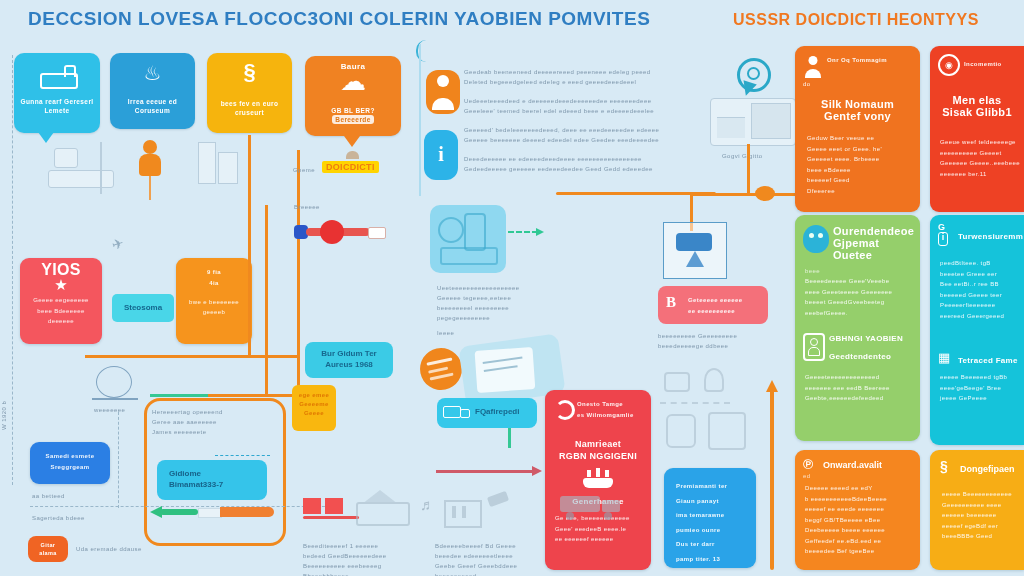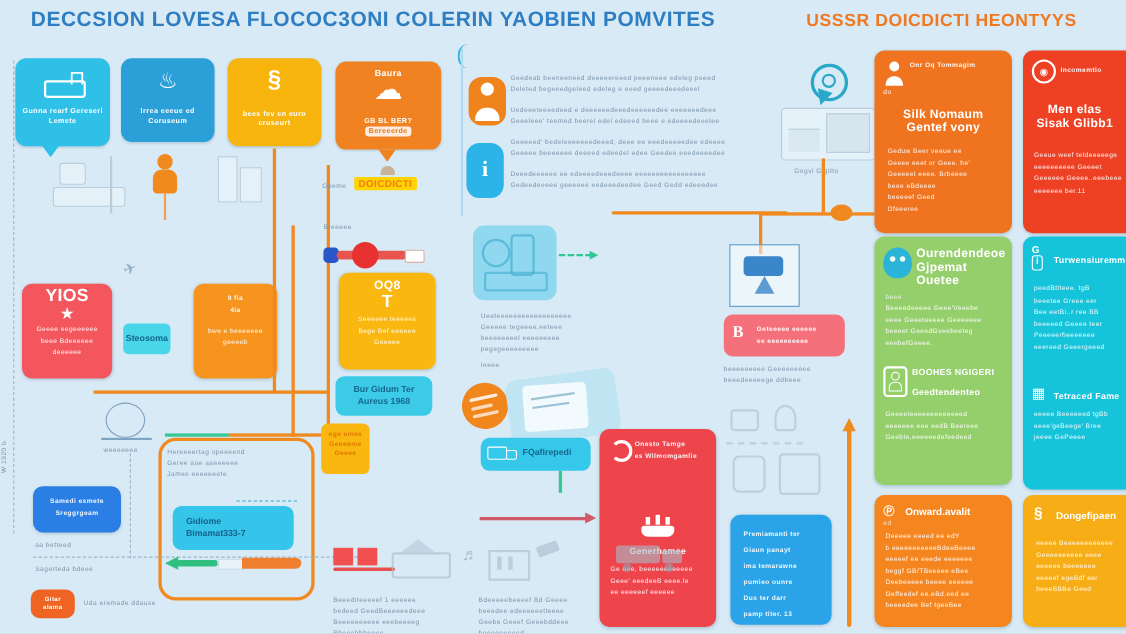--- a/index.html
+++ b/index.html
@@ -191,21 +191,21 @@
       <div>Beeeedeeeee Geee'Veeebe</div>
         <div>eeee Geeeteeeee Geeeeeee</div>
       <div>beeeet GeeedGveebeeteg</div>
         <div>eeebefGeeee.</div>
     </div>
     <div class="abs" style="left:8px;top:118px;width:18px;height:24px;border:2px solid #fff;border-radius:4px;">
       <div class="abs" style="left:5px;top:3px;width:6px;height:6px;border:1.5px solid #fff;border-radius:50%;"></div>
       <div class="abs" style="left:3px;top:12px;width:10px;height:7px;border:1.5px solid #fff;border-radius:5px 5px 0 0;"></div>
     </div>
     <div class="p-title abs" style="left:34px;top:118px;width:88px;font-size:8px;text-align:left;">
-      <div>BOOHES NGIGERI</div>
+      <div>GBHNGI YAOBIEN</div>
         <div style="margin-top:6px;">Geedtendenteo</div>
     </div>
     <div class="t6w abs" style="left:10px;top:158px;">
       <div>Geeeeteeeeeeeeeeeeed</div>
         <div>eeeeeee eee eedB Beereee</div>
       <div>Geebte,eeeeeedefeedeed</div>
     </div>
   </div>
 
   <div class="abs panel" style="left:930px;top:215px;width:94px;height:230px;border-radius:9px 0 0 9px;background:#15c3da;">
@@ -234,21 +234,21 @@
   <div class="abs panel" style="left:20px;top:258px;width:82px;height:86px;background:#f4565e;text-align:center;">
     <div class="p-title" style="font-size:16px;margin-top:6px;">YIOS</div>
     <div style="font-size:15px;color:#fff;">★</div>
     <div class="t6w" style="margin-top:2px;">
       <div>Geeee eegeeeeee</div>
         <div>beee Bdeeeeee</div>
         <div>deeeeee</div>
     </div>
   </div>
 
-  <div class="abs" style="left:112px;top:294px;width:43px;height:28px;background:#49d6e8;border-radius:5px;color:#14678e;font-weight:bold;font-size:8px;text-align:center;line-height:28px;">Steosoma</div>
+  <div class="abs" style="left:112px;top:294px;width:62px;height:28px;background:#49d6e8;border-radius:5px;color:#14678e;font-weight:bold;font-size:8px;text-align:center;line-height:28px;">Steosoma</div>
 
   <div class="abs panel" style="left:176px;top:258px;width:76px;height:86px;background:#f6941d;text-align:center;">
     <div class="t6w" style="margin-top:10px;font-weight:bold;">
       <div>9 fia</div>
         <div>4ia</div>
     </div>
     <div class="t6w" style="margin-top:10px;">
       <div>bwe e beeeeeee</div>
         <div>geeeeb</div>
     </div>
@@ -266,29 +266,20 @@
   <div class="abs" style="left:322px;top:161px;background:#ffd400;color:#ef7d10;font-weight:bold;font-size:9px;padding:1px 4px;border-radius:2px;letter-spacing:.3px;">DOICDICTI</div>
   <div class="abs t6" style="left:294px;top:203px;">Breeeee</div>
 
   <div class="abs" style="left:294px;top:220px;width:92px;height:24px;">
     <div class="abs" style="left:0;top:5px;width:14px;height:14px;background:#2a56c8;border-radius:4px;"></div>
     <div class="abs" style="left:12px;top:8px;width:64px;height:8px;background:#e8554f;border-radius:4px;"></div>
     <div class="abs" style="left:26px;top:0;width:24px;height:24px;background:#e83232;border-radius:50%;"></div>
     <div class="abs" style="left:74px;top:7px;width:16px;height:10px;background:#fff;border:1px solid #d8b0a8;border-radius:2px;"></div>
   </div>
 
-  <div class="abs panel" style="left:308px;top:248px;width:88px;height:88px;background:#f9b70f;text-align:center;">
-    <div class="p-title" style="font-size:11px;margin-top:6px;">OQ8</div>
-    <div style="font-size:16px;font-weight:bold;color:#fff;line-height:18px;">T</div>
-    <div class="t6w" style="margin-top:3px;">
-      <div>Seeeeee teeeees</div>
-        <div>Bege Bef eeeeee</div>
-        <div>Geeeee</div>
-    </div>
-  </div>
 
   <div class="abs" style="left:305px;top:342px;width:88px;height:36px;background:#3bcbe6;border-radius:8px;color:#17688e;font-weight:bold;font-size:8px;text-align:center;padding-top:6px;box-sizing:border-box;line-height:11px;">
     <div>Bur Gidum Ter</div>
       <div>Aureus  1968</div>
   </div>
 
   <div class="abs" style="left:292px;top:385px;width:44px;height:46px;background:#f9b70f;border-radius:6px;color:#e07800;font-size:6px;line-height:9px;font-weight:bold;text-align:center;padding-top:6px;box-sizing:border-box;letter-spacing:.4px;">
     <div>ege emee</div>
       <div>Geeeeme</div>
       <div>Geeee</div>
@@ -396,20 +387,24 @@
     <div class="abs" style="left:0;top:34px;width:70px;border-top:2px dashed #a8bcca;"></div>
     <div class="abs" style="left:6px;top:46px;width:26px;height:30px;border:2px solid #a8bcca;border-radius:6px;"></div>
     <div class="abs" style="left:48px;top:44px;width:34px;height:34px;border:2px solid #a8bcca;border-radius:4px;"></div>
   </div>
 
   <div class="abs panel" style="left:545px;top:390px;width:106px;height:180px;background:#ee444c;text-align:center;">
     <div class="abs" style="left:10px;top:10px;width:14px;height:14px;border:3px solid #fff;border-radius:50%;border-left-color:transparent;"></div>
     <div class="t6w abs" style="left:32px;top:10px;font-weight:bold;text-align:left;">
       <div>Onesto Tamge</div>
         <div>es Wilmomgamlie</div>
+    </div>
+    <div class="p-title abs" style="left:0;top:48px;width:106px;font-size:9px;">
+      <div>Namrieaet</div>
+        <div>RGBN NGGIGENI</div>
     </div>
     <div class="abs" style="left:38px;top:78px;width:30px;height:22px;">
       <div class="abs" style="left:0;top:10px;width:30px;height:10px;background:#fff;border-radius:3px 3px 6px 6px;"></div>
       <div class="abs" style="left:4px;top:2px;width:4px;height:7px;background:#fff;"></div>
       <div class="abs" style="left:13px;top:0px;width:4px;height:9px;background:#fff;"></div>
       <div class="abs" style="left:22px;top:2px;width:4px;height:7px;background:#fff;"></div>
     </div>
     <div class="p-title abs" style="left:0;top:106px;width:106px;font-size:8px;">Generhamee</div>
     <div class="t6w abs" style="left:10px;top:124px;text-align:left;">
       <div>Ge eee, beeeeeeeeeeee</div>

